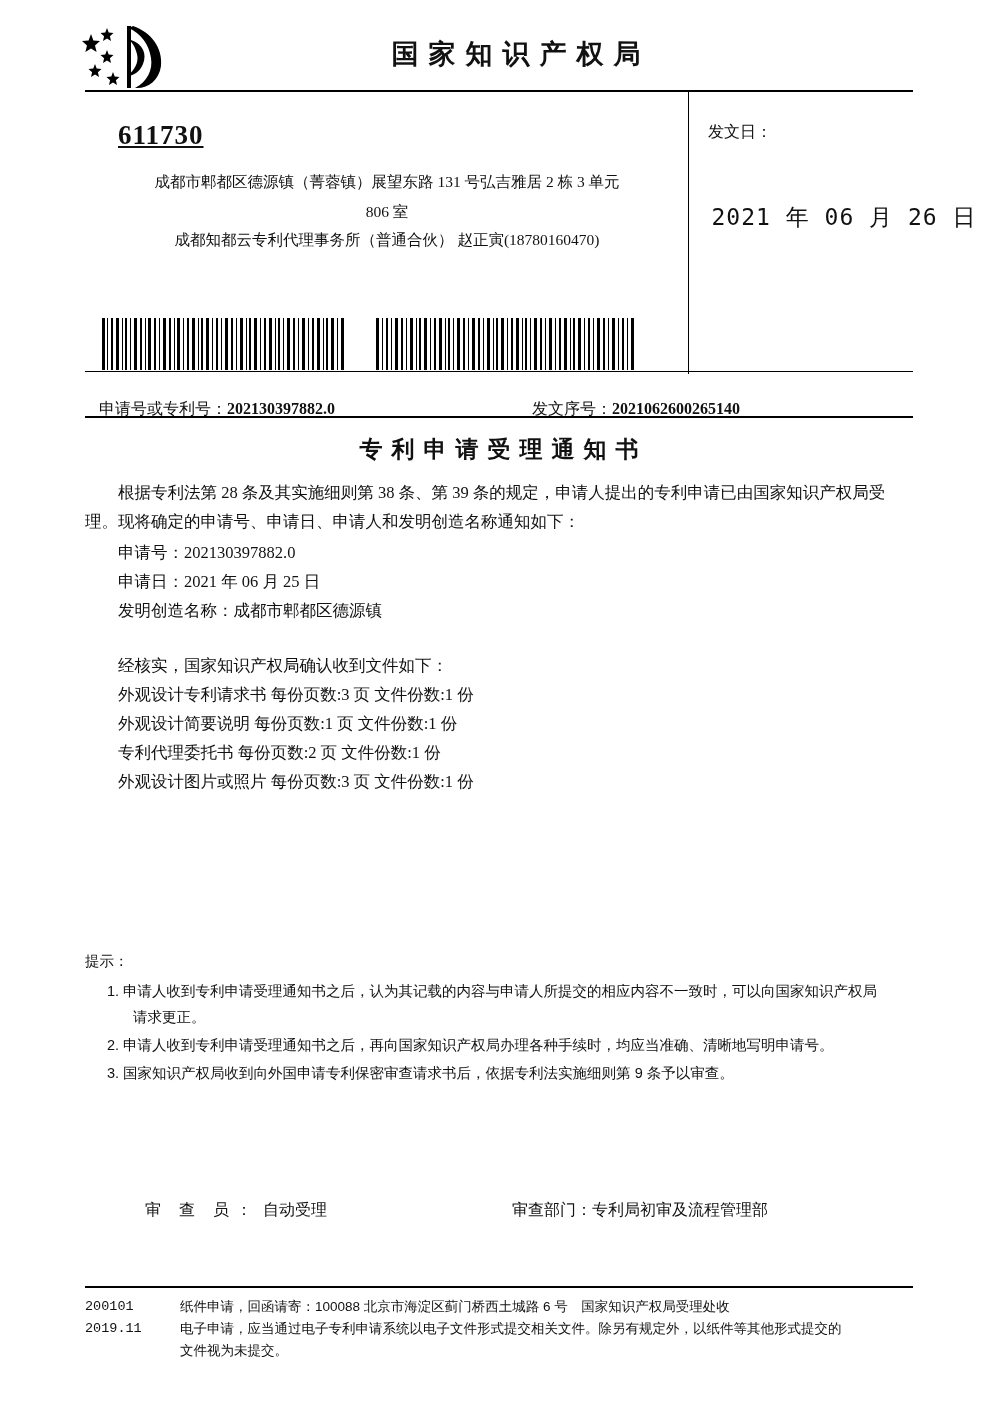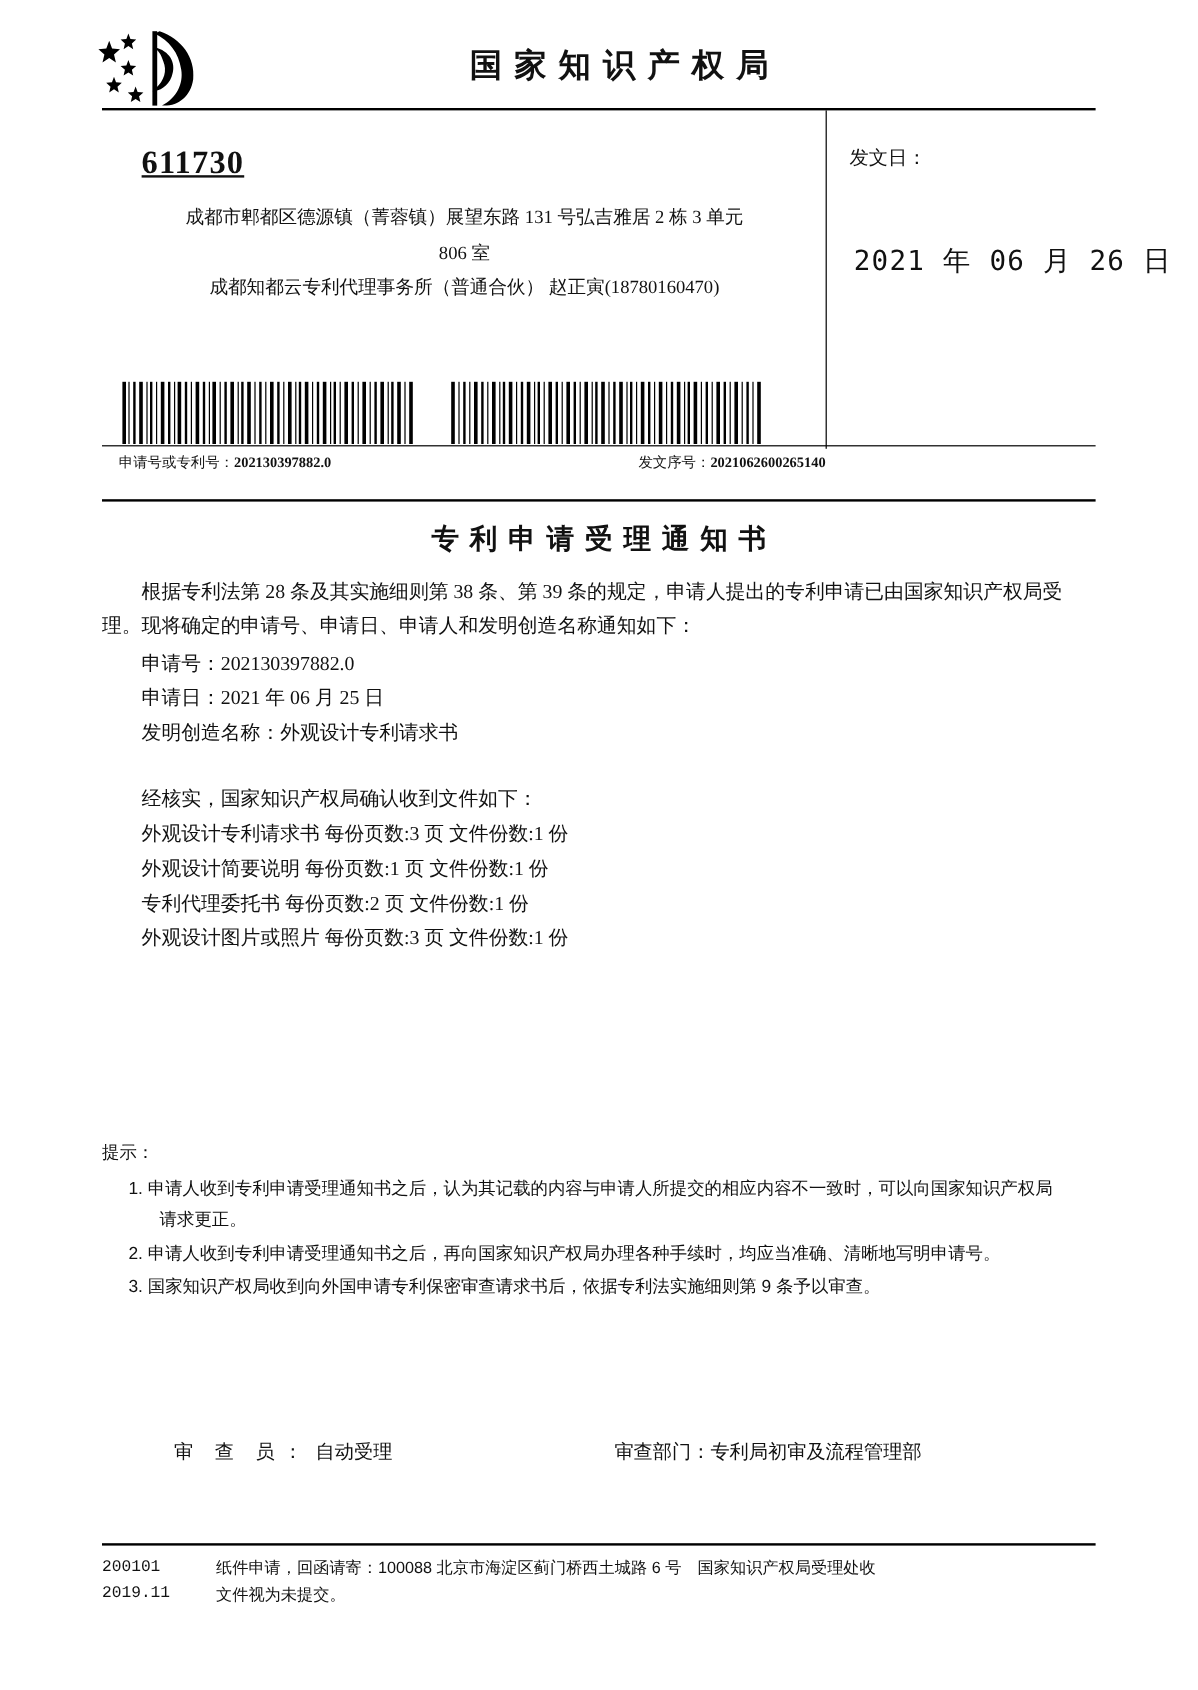--- a/index.html
+++ b/index.html
@@ -116,24 +116,24 @@
     height: 52px;
   }
   .barcode1 { left: 15px; width: 248px; }
   .barcode2 { left: 289px; width: 265px; }
   .barcode svg { display: block; width: 100%; height: 52px; }
 
   
   .numrow {
     position: absolute;
     left: 85px;
-    top: 372px;
+    top: 394px;
     width: 828px;
     height: 34px;
-    font-size: 12px;
+    font-size: 16px;
   }
   .numrow .left {
     position: absolute;
     left: 14px;
     top: 5px;
   }
   .numrow .right {
     position: absolute;
     left: 447px;
     top: 5px;
@@ -424,21 +424,21 @@
     <p class="para">根据专利法第 28 条及其实施细则第 38 条、第 39 条的规定，申请人提出的专利申请已由国家知识产权局受理。现将确定的申请号、申请日、申请人和发明创造名称通知如下：</p>
 
     <div class="field-list">
       <div>
         <span>申请号：</span><span>202130397882.0</span>
       </div>
       <div>
         <span>申请日：</span><span>2021 年 06 月 25 日</span>
       </div>
       <div>
-        <span>发明创造名称：</span><span>外观设计专利请求书</span>
+        <span>发明创造名称：</span><span>成都市郫都区德源镇</span>
       </div>
     </div>
 
     <div class="gap"></div>
 
     <div class="docs-list">
       <div>经核实，国家知识产权局确认收到文件如下：</div>
       <div>外观设计专利请求书 每份页数:3 页 文件份数:1 份</div>
       <div>外观设计简要说明 每份页数:1 页 文件份数:1 份</div>
       <div>专利代理委托书 每份页数:2 页 文件份数:1 份</div>
@@ -471,17 +471,18 @@
   </div>
 
   <div class="footer-rule"></div>
   <div class="footer">
     <div class="codes">
       <div>200101</div>
       <div>2019.11</div>
     </div>
     <div class="lines">
       <div>纸件申请，回函请寄：100088 北京市海淀区蓟门桥西土城路 6 号　国家知识产权局受理处收</div>
+      <div>电子申请，应当通过电子专利申请系统以电子文件形式提交相关文件。除另有规定外，以纸件等其他形式提交的</div>
       <div class="indent">文件视为未提交。</div>
     </div>
   </div>
 
 </div>
 
 </body></html>

